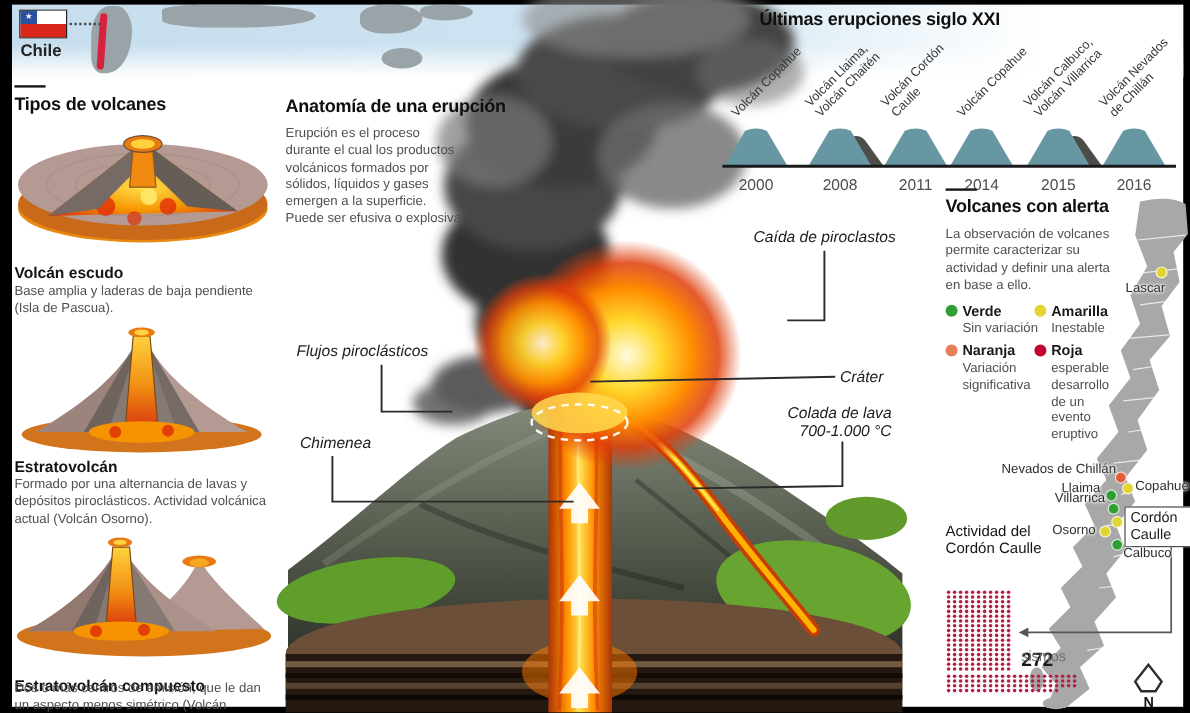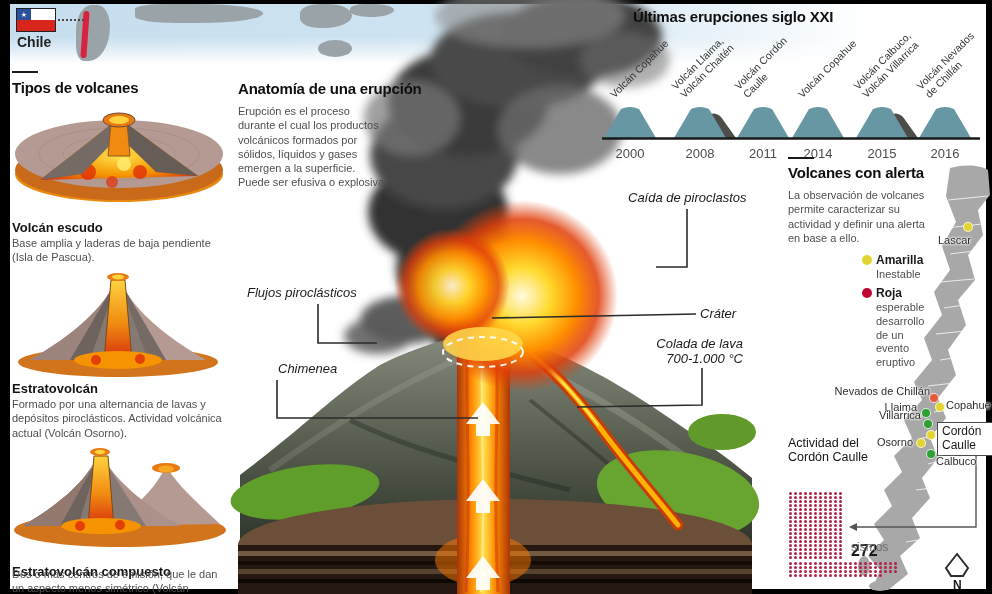--- a/index.html
+++ b/index.html
@@ -244,21 +244,21 @@
     <ellipse cx="92" cy="14" rx="10" ry="4" fill="#e87a12"></ellipse>
     <ellipse cx="92" cy="14" rx="5.5" ry="2.2" fill="#ffd23e"></ellipse>
   </svg>
   <div class="sub" style="left:12px;top:564px;">Estratovolcán compuesto</div>
   <div class="body" style="left:12px;top:567px;width:218px;">Dos o más centros de emisión, que le dan un aspecto menos simétrico (Volcán</div>
 
   <div class="h" style="left:238px;top:80px;">Anatomía de una erupción</div>
   <div class="body" style="left:238px;top:104px;width:152px;">Erupción es el proceso durante el cual los productos volcánicos formados por sólidos, líquidos y gases emergen a la superficie. Puede ser efusiva o explosiva.</div>
 
   <div class="dlabel" style="left:247px;top:285px;">Flujos piroclásticos</div>
-  <div class="dlabel" style="left:250px;top:361px;margin-left:28px;">Chimenea</div>
+  <div class="dlabel" style="left:250px;top:361px;">Chimenea</div>
   <div class="dlabel" style="left:628px;top:190px;">Caída de piroclastos</div>
   <div class="dlabel" style="left:700px;top:306px;">Cráter</div>
   <div class="dlabel pre" style="left:595px;top:336px;width:148px;text-align:right;">Colada de lava
 700-1.000 °C</div>
 
   <div class="h" style="left:633px;top:8px;">Últimas erupciones siglo XXI</div>
   <svg class="abs" style="left:600px;top:95px;" width="385" height="50" viewBox="0 0 385 50">
 
     <path d="M 96,43 L 108,20 Q 115,16 121,22 L 136,43 Z" fill="#4c4c49"></path>
     <path d="M 278,43 L 290,20 Q 297,16 303,22 L 318,43 Z" fill="#4c4c49"></path>
@@ -285,23 +285,31 @@
   <div class="tl-label" style="left:804px;top:88px;">Volcán Copahue</div>
   <div class="tl-label" style="left:868px;top:76px;">Volcán Calbuco,
 Volcán Villarrica</div>
   <div class="tl-label" style="left:931px;top:76px;">Volcán Nevados
 de Chillán</div>
 
   <div class="tick" style="left:788px;top:157px;"></div>
   <div class="h" style="left:788px;top:164px;">Volcanes con alerta</div>
   <div class="body" style="left:788px;top:188px;width:152px;">La observación de volcanes permite caracterizar su actividad y definir una alerta en base a ello.</div>
 
+  <div class="legend-item" style="left:788px;top:250px;">
+    <span class="legend-dot" style="background: rgb(47, 158, 51);"></span><span class="legend-name">Verde</span>
+    <div class="legend-desc">Sin variación</div>
+  </div>
   <div class="legend-item" style="left:862px;top:250px;">
     <span class="legend-dot" style="background: rgb(227, 213, 49);"></span><span class="legend-name">Amarilla</span>
     <div class="legend-desc">Inestable</div>
+  </div>
+  <div class="legend-item" style="left:788px;top:283px;width:74px;">
+    <span class="legend-dot" style="background: rgb(232, 126, 88);"></span><span class="legend-name">Naranja</span>
+    <div class="legend-desc">Variación significativa</div>
   </div>
   <div class="legend-item" style="left:862px;top:283px;width:66px;">
     <span class="legend-dot" style="background: rgb(194, 3, 47);"></span><span class="legend-name">Roja</span>
     <div class="legend-desc">esperable desarrollo de un evento eruptivo</div>
   </div>
 
   <svg class="layer" viewBox="0 0 992 594">
 
     <path d="M 950,168 C 965,164 980,165 988,170 L 990,195 L 978,210 L 983,235 L 968,255 L 975,280
              L 958,300 L 966,325 L 948,350 L 956,375 L 938,398 L 946,418 L 930,438 L 938,458

